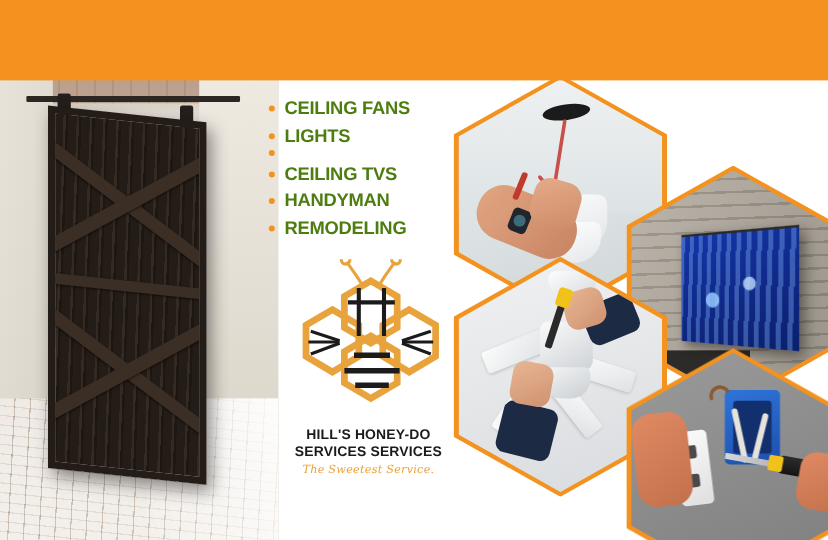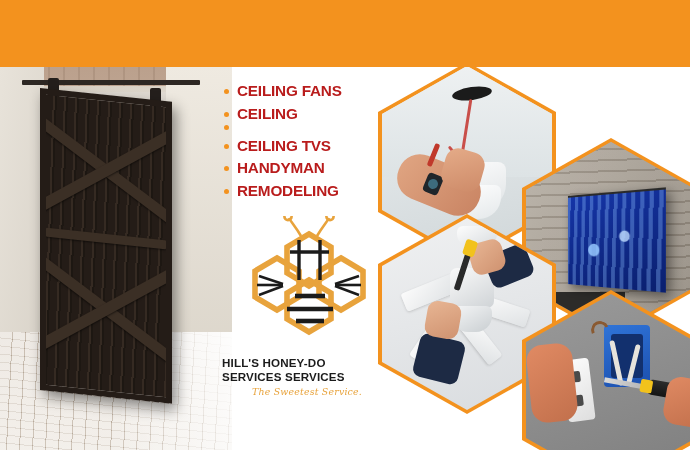--- a/index.html
+++ b/index.html
@@ -98,32 +98,32 @@
   .bullets{ position:absolute; left:2px; top:16px; width:170px; }
   .bullet{
     display:flex; align-items:baseline; gap:8px;
     margin-bottom:4.5px;
   }
   .bullet .dot{
     width:5px; height:5px; border-radius:50%;
     background:#F3921E; flex:0 0 auto; transform:translateY(-2px);
   }
   .bullet .txt{
-    font-size:15.3px; font-weight:bold; color:#b91c1c;
+    font-size:15.3px; font-weight:bold; color:#4d7c0f;
     letter-spacing:-0.2px; white-space:nowrap;
   }
 
   
   .logo-wrap{
     position:absolute; left:0; top:150px; width:170px; height:234px;
   }
   .bee{ position:absolute; left:11px; top:0; width:152px; height:140px; }
   .logo-name{
     position:absolute; left:0; top:140px; width:170px;
-    text-align:left; color:#1b1b1b;
+    text-align:center; color:#1b1b1b;
     font-size:11.6px; font-weight:bold; line-height:13.6px;
     letter-spacing:0.15px;
   }
   .logo-tag{
     position:absolute; left:0; top:170px; width:170px;
     text-align:center; color:#E8A33C;
     font-family:"DejaVu Serif", serif;
     font-style:italic; font-weight:normal;
     font-size:9.4px; letter-spacing:0.2px;
   }
@@ -282,21 +282,21 @@
 
 <div class="center-col">
 
   <div class="bullets">
     <div class="bullet">
       <span class="dot"></span>
       <span class="txt">CEILING FANS</span>
     </div>
     <div class="bullet">
       <span class="dot"></span>
-      <span class="txt">CEILING</span>
+      <span class="txt">LIGHTS</span>
     </div>
     <div class="bullet">
       <span class="dot"></span>
     </div>
     <div class="bullet">
       <span class="dot"></span>
       <span class="txt">CEILING TVS</span>
     </div>
     <div class="bullet">
       <span class="dot"></span>

